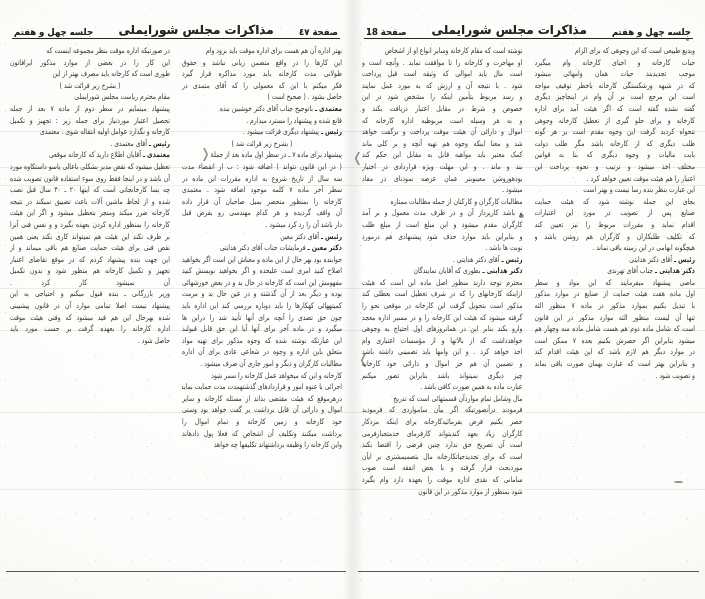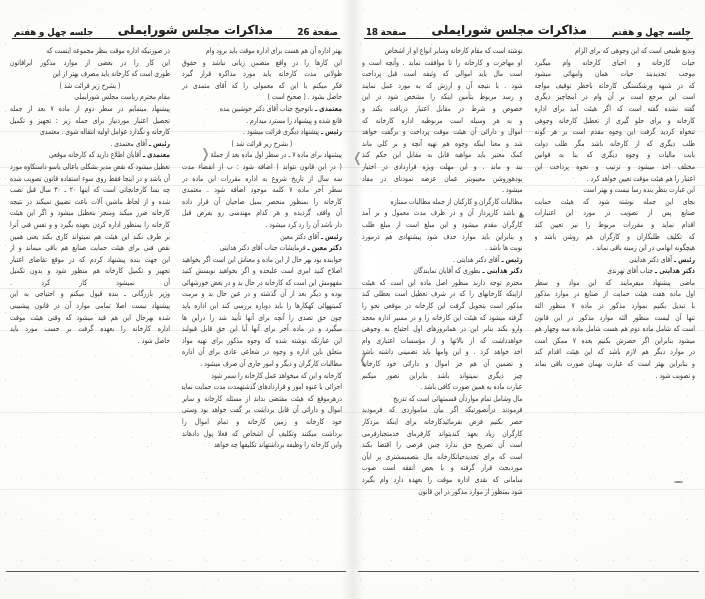--- a/index.html
+++ b/index.html
@@ -92,21 +92,21 @@
   <div class="streak" style="top:131px;"></div>
   <div class="streak" style="top:167px;"></div>
   <div class="streak" style="top:185px;"></div>
   <div class="streak" style="top:288px;"></div>
   <div class="streak" style="top:330px;"></div>
   <div class="streak" style="top:412px;"></div>
   <div class="streak" style="top:489px;"></div>
 
   <div class="page" id="page-left">
     <div class="page-head">
-      <span class="head-txt">صفحة 26</span>
+      <span class="head-txt">صفحة ٤٧</span>
       <span class="head-txt head-center">مذاکرات مجلس شورایملی</span>
       <span class="head-txt">جلسه چهل و هفتم</span>
     </div>
     <div class="rule-top"></div>
     <div class="cols">
       <div class="col" id="lc-outer">
           <div>
             <div class="ln first">بهتر اداره آن هم هست برای اداره موقت باید برود وام</div>
             <div class="ln">این کارها را در واقع متضمن زیانی نباشد و حقوق</div>
             <div class="ln">طولانی مدت کارخانه باید مورد مذاکره قرار گیرد</div>

